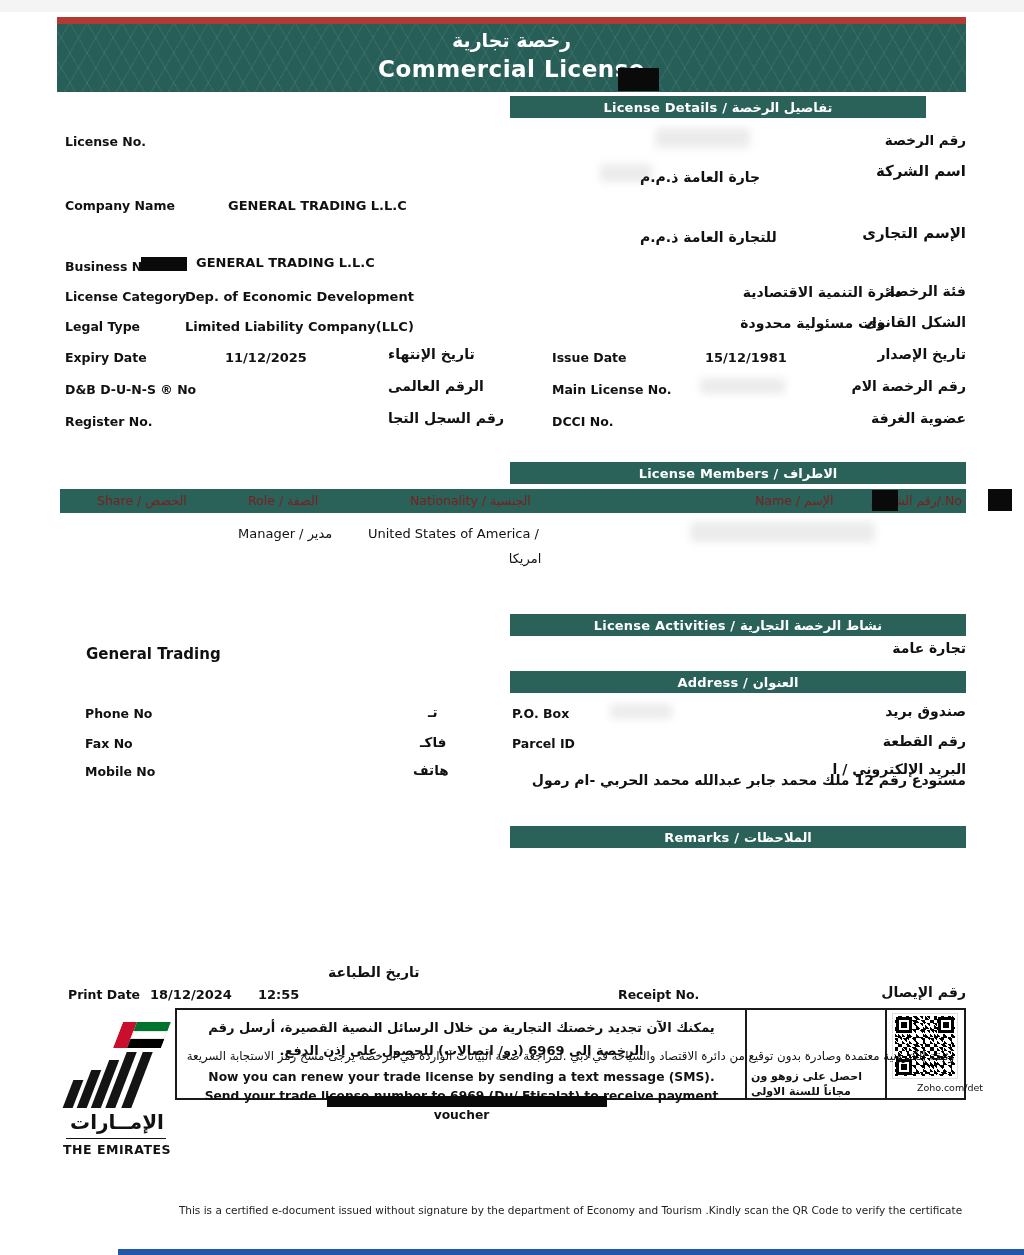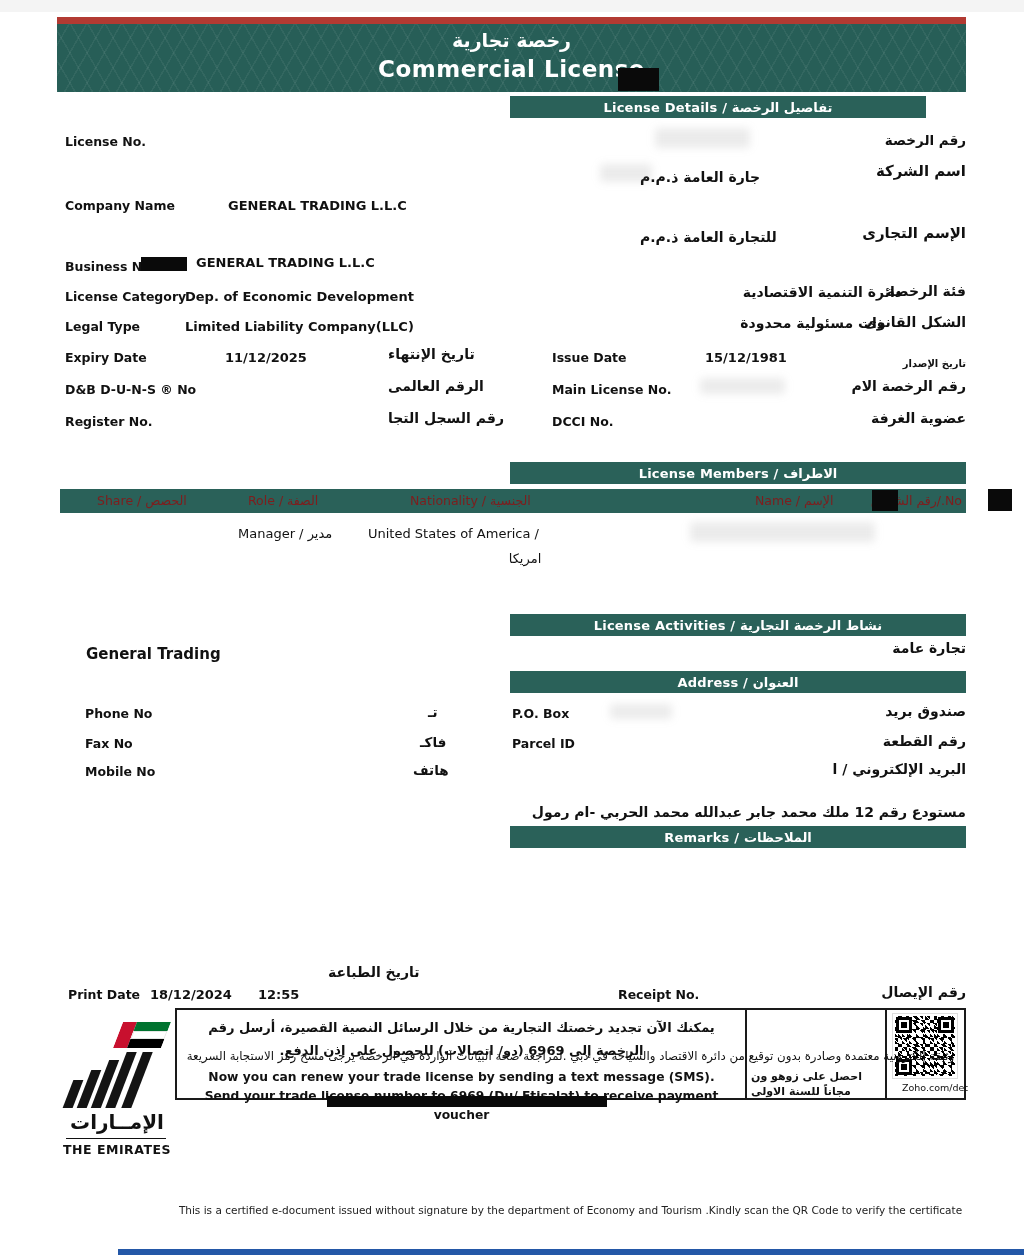--- a/index.html
+++ b/index.html
@@ -71,21 +71,21 @@
   <span class="len" style="left:65px;top:307px">Legal Type</span>
   <span class="lval" style="left:185px;top:307px">Limited Liability Company(LLC)</span>
   <span class="arval" style="right:140px;top:303px">ذات مسئولية محدودة</span>
   <span class="lar" style="right:58px;top:302px;font-size:14px">الشكل القانوى</span>
 
   <span class="len" style="left:65px;top:338px">Expiry Date</span>
   <span class="lval" style="left:225px;top:338px">11/12/2025</span>
   <span class="lar" style="left:388px;top:334px;font-size:14px">تاريخ الإنتهاء</span>
   <span class="len" style="left:552px;top:338px">Issue Date</span>
   <span class="lval" style="left:705px;top:338px">15/12/1981</span>
-  <span class="lar" style="right:58px;top:346px;font-size:10px">تاريخ الإصدار</span>
+  <span class="lar" style="right:58px;top:334px;font-size:14px">تاريخ الإصدار</span>
 
   <span class="len" style="left:65px;top:370px">D&amp;B D-U-N-S ®  No</span>
   <span class="lar" style="left:388px;top:366px;font-size:14px">الرقم العالمى</span>
   <span class="len" style="left:552px;top:370px">Main License No.</span>
   <div class="blur" style="left:700px;top:366px;width:85px;height:16px"></div>
   <span class="lar" style="right:58px;top:366px;font-size:14px">رقم الرخصة الام</span>
 
   <span class="len" style="left:65px;top:402px">Register No.</span>
   <span class="lar" style="left:388px;top:398px;font-size:14px">رقم السجل التجا</span>
   <span class="len" style="left:552px;top:402px">DCCI No.</span>
@@ -121,21 +121,21 @@
 
   <span class="len" style="left:85px;top:724px">Fax No</span>
   <span class="lar" style="left:420px;top:722px">فاكـ</span>
   <span class="len" style="left:512px;top:724px">Parcel ID</span>
   <span class="lar" style="right:58px;top:721px;font-size:14px">رقم القطعة</span>
 
   <span class="len" style="left:85px;top:752px">Mobile No</span>
   <span class="lar" style="left:413px;top:750px">هاتف</span>
   <span class="lar" style="right:58px;top:749px;font-size:14px">البريد الإلكتروني / ا</span>
 
-  <span class="arval" style="right:58px;top:792px">مستودع رقم 12 ملك محمد جابر عبدالله محمد الحربي -ام رمول</span>
+  <span class="arval" style="right:58px;top:760px">مستودع رقم 12 ملك محمد جابر عبدالله محمد الحربي -ام رمول</span>
 
   <div class="sbar" style="left:510px;top:814px;width:456px">Remarks /  الملاحظات</div>
 
   <span class="len" style="left:68px;top:975px">Print Date</span>
   <span class="lval" style="left:150px;top:975px">18/12/2024</span>
   <span class="lval" style="left:258px;top:975px">12:55</span>
   <span class="lar" style="left:328px;top:952px;font-size:14px">تاريخ الطباعة</span>
   <span class="len" style="left:618px;top:975px">Receipt No.</span>
   <span class="lar" style="right:58px;top:972px;font-size:14px">رقم الإيصال</span>
 
@@ -147,21 +147,21 @@
     <div class="abs" style="left:12px;top:58px;width:545px;text-align:center;font-weight:bold;font-size:12.3px;line-height:1.55">Now you can renew your trade license by sending a text message (SMS).  Send your trade license number to 6969 (Du/ Etisalat) to receive payment voucher</div>
     <div class="redact" style="left:150px;top:86px;width:280px;height:11px"></div>
 
     <div class="abs" style="left:574px;top:60px;width:128px;text-align:left;direction:rtl;font-weight:bold;font-size:11px;line-height:1.35">احصل على زوهو ون مجاناً للسنة الاولى</div>
 
     <div class="qr" style="left:716px;top:4px">
       <div class="finder" style="left:1px;top:1px"></div>
       <div class="finder" style="right:1px;top:1px"></div>
       <div class="finder" style="left:1px;bottom:1px"></div>
     </div>
-    <div class="abs" style="left:710px;top:72px;width:96px;text-align:center;font-size:9.5px">Zoho.com/det</div>
+    <div class="abs" style="left:710px;top:72px;width:96px;text-align:right;font-size:9.5px">Zoho.com/det</div>
   </div>
 
   <div class="abs" style="left:175px;top:1037px;width:791px;text-align:center;direction:rtl;font-size:11.8px">وثيقة إلكترونية معتمدة وصادرة بدون توقيع من دائرة الاقتصاد والسياحة في دبي .لمراجعة صحة البيانات الواردة في الرخصة يرجى مسح رمز الاستجابة السريعة</div>
   <div class="abs small" style="left:175px;top:1192px;width:791px;text-align:center;color:#222">This is a certified e-document issued without signature by the department of Economy and Tourism .Kindly scan the QR Code to verify the certificate</div>
 
   <div class="abs" style="left:62px;top:1008px;width:110px;height:140px">
     <div class="abs" style="left:56px;top:2px;width:48px;height:26px;transform:skewX(-21deg);overflow:hidden">
       <div class="abs" style="left:0;top:0;width:14px;height:26px;background:#c8102e"></div>
       <div class="abs" style="left:14px;top:0;width:34px;height:9px;background:#00732f"></div>
       <div class="abs" style="left:14px;top:9px;width:34px;height:8px;background:#fff;border:1px solid #e6e6e6"></div>

